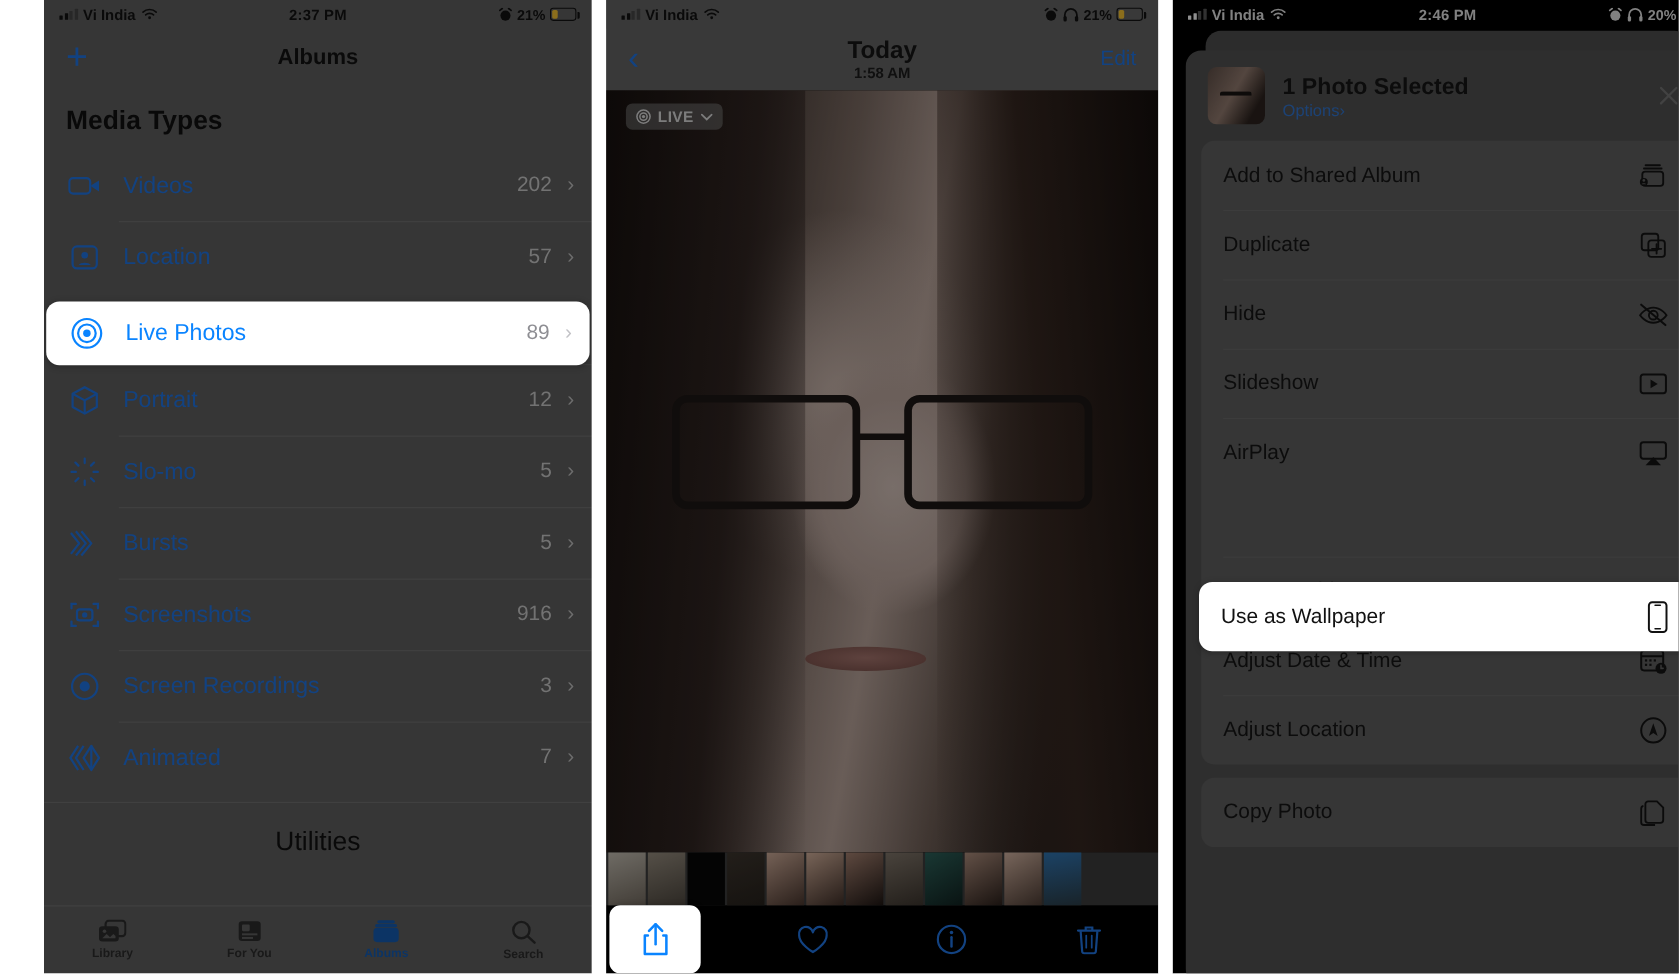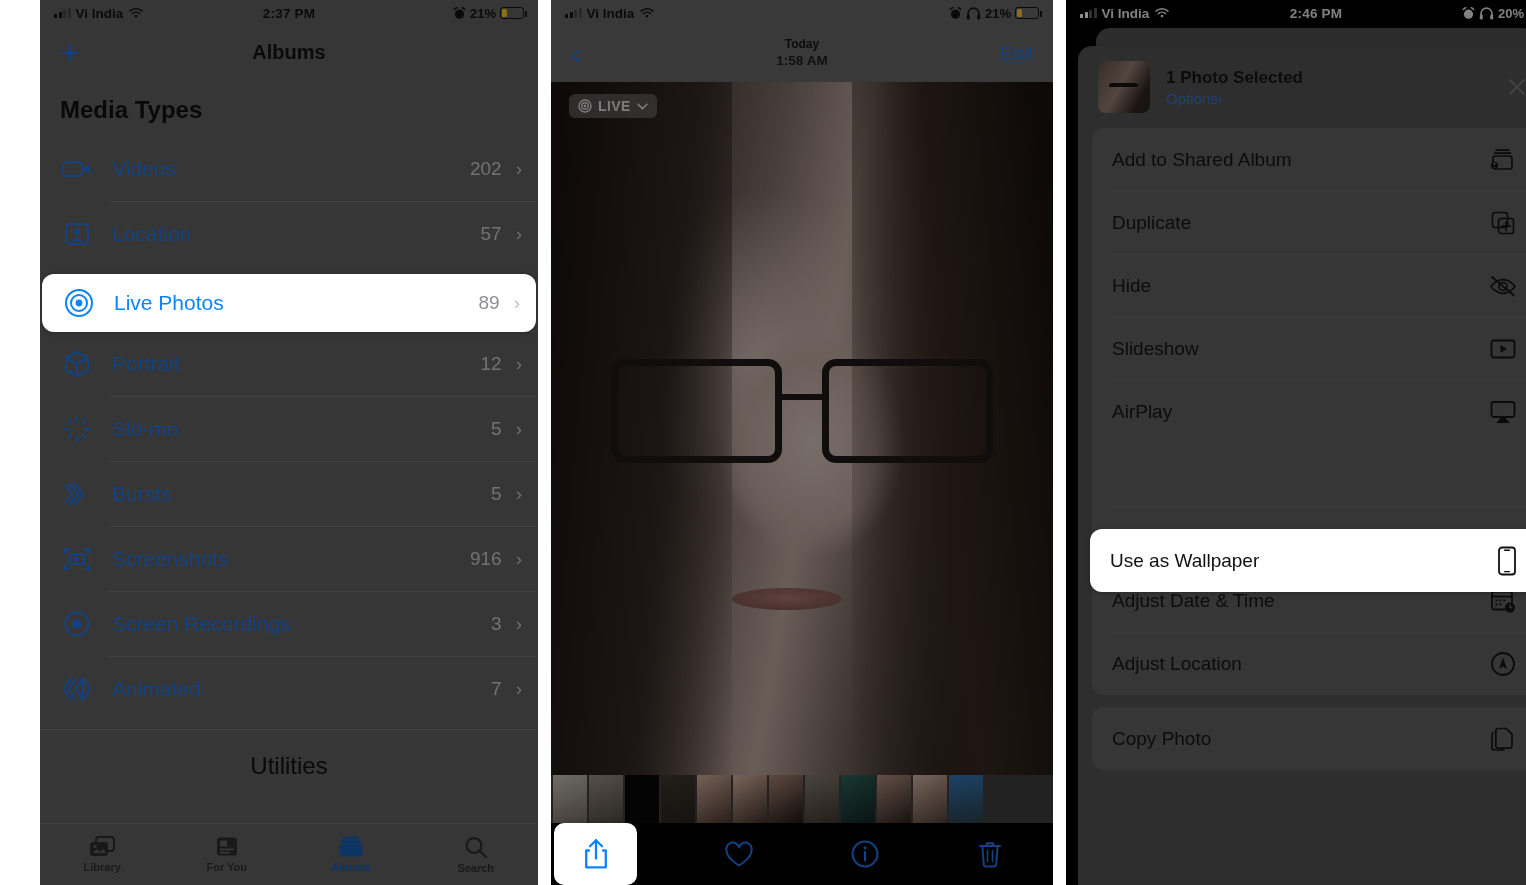--- a/index.html
+++ b/index.html
@@ -82,21 +82,21 @@
   .tab { flex:1; display:flex; flex-direction:column; align-items:center; gap:3px;
       color:#2b2b2b; }
   .tab.active { color:#1558a8; }
   .tab .tl { font-size:11px; font-weight:bold; }
 
   
   .nav2 { position:relative; height:56px; background:#5f5f5f; display:flex;
       align-items:center; padding:0 20px; z-index:5; }
   .back { color:#1f6fd8; font-size:30px; font-weight:300; line-height:1; }
   .nav2-center { position:absolute; left:0; right:0; text-align:center; }
-  .nav2-t1 { font-size:12px; font-weight:bold; color:#141414; line-height:1.15; }
+  .nav2-t1 { font-size:22px; font-weight:bold; color:#141414; line-height:1.15; }
   .nav2-t2 { font-size:13.5px; font-weight:bold; color:#1b1b1b; line-height:1.3; }
   .edit { margin-left:auto; color:#1f6fd8; font-size:19px; position:relative; z-index:2; }
 
   .photo { position:absolute; left:0; right:0; top:82px; bottom:110px;
       overflow:hidden; background:#2b2320; }
   .photo .bg { position:absolute; inset:0;
      background:
        radial-gradient(ellipse 120px 150px at 52% 52%, #cdb6ab 0%, #b79d92 55%, rgba(160,135,124,0) 78%),
        radial-gradient(ellipse 200px 240px at 42% 40%, #c6ada1 0%, rgba(160,130,118,0) 70%),
        linear-gradient(100deg,#2a211d 0%,#3a2d27 18%,#7d675d 38%,#b49a8e 52%,#6f5a50 66%,#241c19 84%,#15100e 100%);
@@ -139,21 +139,21 @@
       background:#4a4a4a; border-radius:14px; z-index:2; }
   .sheet { position:absolute; left:12px; right:12px; top:46px; bottom:-10px;
       background:#4e4e4e; border-radius:14px; z-index:3; overflow:hidden; }
 
   .sheet-head { display:flex; align-items:center; height:82px; padding:0 20px; gap:16px; }
   .avatar { width:52px; height:52px; border-radius:8px; flex:0 0 52px; overflow:hidden;
       background:linear-gradient(120deg,#5b4b44,#8b756a 45%,#2a211d 80%); position:relative; }
   .avatar::after { content:""; position:absolute; left:22%; top:42%; width:54%; height:14%;
       border-top:4px solid #171312; border-radius:3px; }
   .sh-texts { flex:1; }
-  .sh-title { font-size:17px; font-weight:bold; color:#141414; line-height:1.3; }
+  .sh-title { font-size:21px; font-weight:bold; color:#141414; line-height:1.3; }
   .sh-opts { font-size:15px; color:#2f6fc4; display:flex; align-items:flex-start; gap:0; }
   .sh-close { width:34px; height:34px; border-radius:50%; display:flex;
       align-items:center; justify-content:center; color:#6f6f6f; font-size:24px; }
 
   .group { background:#5a5a5a; border-radius:12px; margin:0 14px 12px 14px; }
   .mi { position:relative; display:flex; align-items:center; height:63px;
       padding:0 20px; }
   .mi + .mi::before { content:""; position:absolute; left:20px; right:0; top:0;
       height:1px; background:rgba(255,255,255,.07); }
   .mi .mlbl { flex:1; font-size:19px; color:#141414; }

